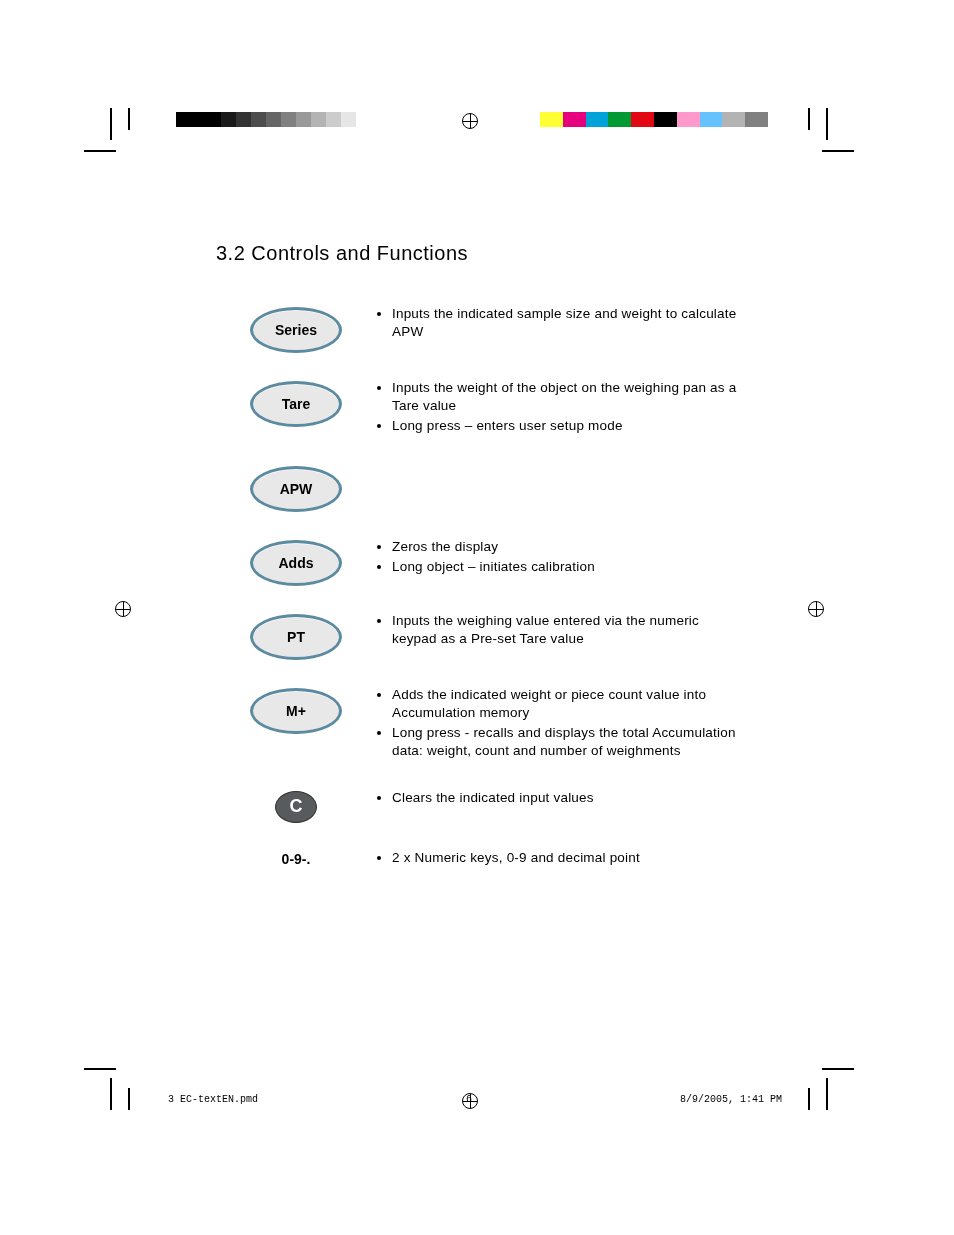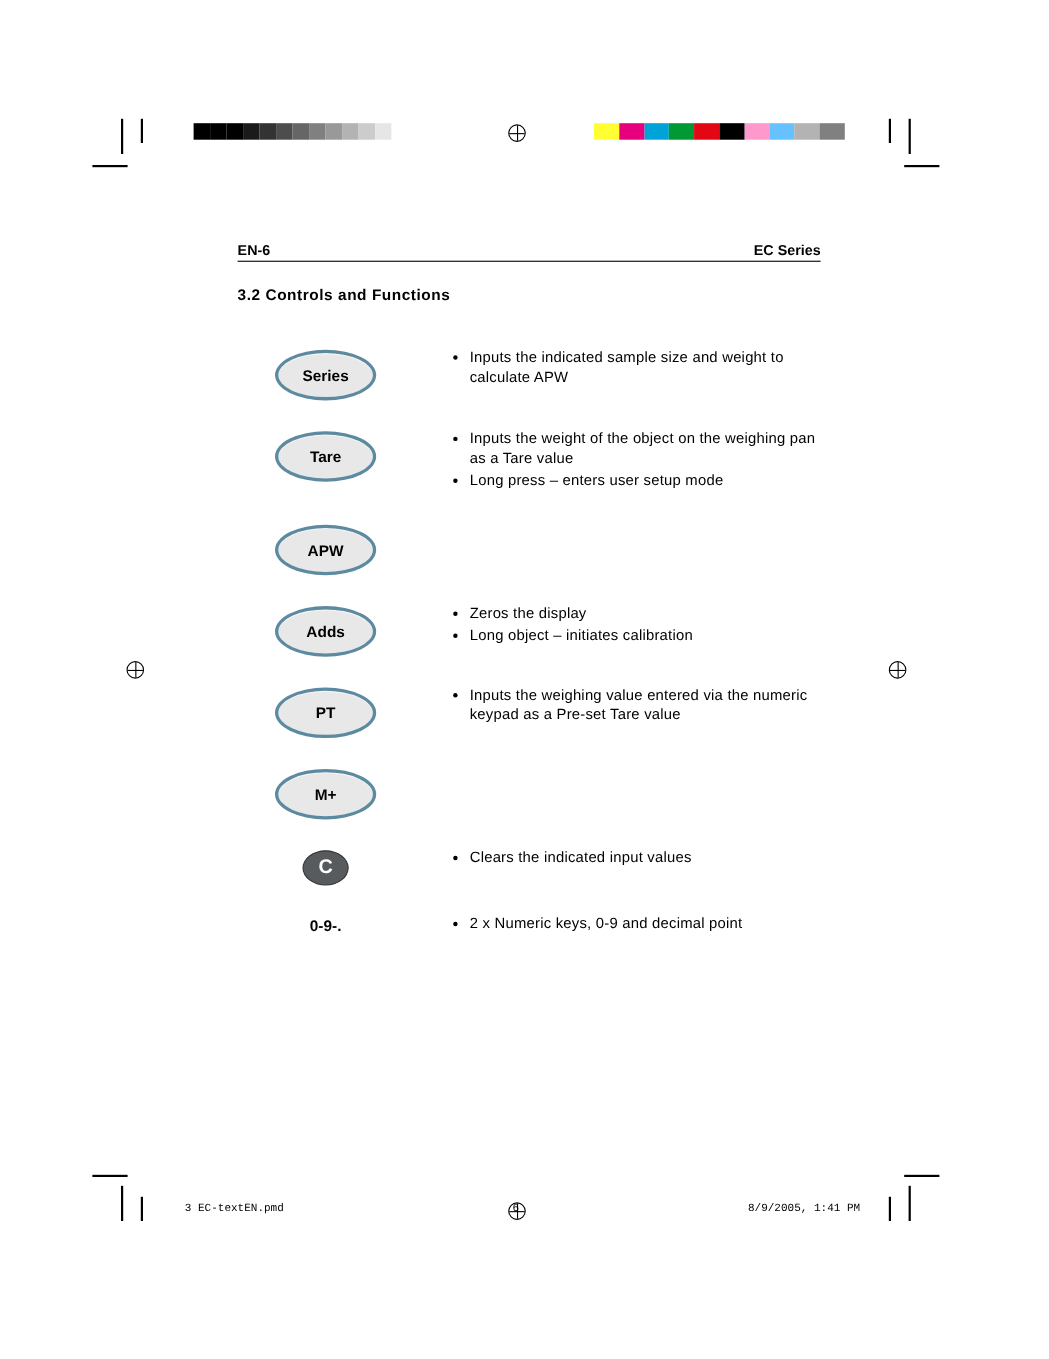--- a/index.html
+++ b/index.html
@@ -55,22 +55,22 @@
   }
   .hdr-row {
     display: flex;
     justify-content: space-between;
     font-weight: bold;
     font-size: 13px;
     border-bottom: 1.5px solid #000;
     padding-bottom: 2px;
   }
   .section-title {
-    font-weight: bold;
-    font-size: 14px;
+    font-weight: normal;
+    font-size: 20px;
     letter-spacing: 0.5px;
     margin-top: 22px;
     font-family: Arial, Helvetica, sans-serif;
   }
   .rows { margin-top: 40px; }
   .ctrl-row {
     display: flex;
     align-items: flex-start;
     margin-bottom: 26px;
   }
@@ -115,21 +115,21 @@
   }
   .desc {
     flex: 1;
     font-size: 13.5px;
     line-height: 1.35;
     color: #000;
     font-family: "Arial Narrow", Arial, sans-serif;
     letter-spacing: 0.2px;
   }
   .desc ul { margin: 0; padding: 0 0 0 16px; }
-  .desc li { margin-bottom: 2px; margin-left: 35px; }
+  .desc li { margin-bottom: 2px; }
 
   
   .footer {
     position: absolute;
     top: 1094px;
     left: 168px;
     width: 614px;
     font-family: "Courier New", monospace;
     font-size: 10px;
     color: #000;
@@ -185,24 +185,20 @@
     <div style="width: 23px; background: rgb(0, 153, 51);"></div>
     <div style="width: 23px; background: rgb(227, 6, 19);"></div>
     <div style="width: 23px; background: rgb(0, 0, 0);"></div>
     <div style="width: 23px; background: rgb(255, 153, 204);"></div>
     <div style="width: 23px; background: rgb(102, 194, 255);"></div>
     <div style="width: 23px; background: rgb(179, 179, 179);"></div>
     <div style="width: 23px; background: rgb(128, 128, 128);"></div>
   </div>
 
 <div class="page">
-  <div class="hdr-row">
-    <span>EN-6</span>
-    <span>EC Series</span>
-  </div>
   <div class="section-title">3.2 Controls and Functions</div>
   <div class="rows" id="rows">
       <div class="ctrl-row">
         <div class="btn-col">
           <div class="oval">Series</div>
         </div>
         <div class="desc">
           <ul>
             <li>Inputs the indicated sample size and weight to calculate APW</li>
           </ul>
@@ -241,20 +237,26 @@
         </div>
         <div class="desc">
           <ul>
             <li>Inputs the weighing value entered via the numeric keypad as a Pre-set Tare value</li>
           </ul>
         </div>
       </div>
       <div class="ctrl-row">
         <div class="btn-col">
           <div class="oval">M+</div>
+        </div>
+        <div class="desc">
+          <ul>
+            <li>Adds the indicated weight or piece count value into Accumulation memory</li>
+            <li>Long press - recalls and displays the total Accumulation data: weight, count and number of weighments</li>
+          </ul>
         </div>
       </div>
       <div class="ctrl-row">
         <div class="btn-col">
           <div class="c-btn">C</div>
         </div>
         <div class="desc">
           <ul>
             <li>Clears the indicated input values</li>
           </ul>

